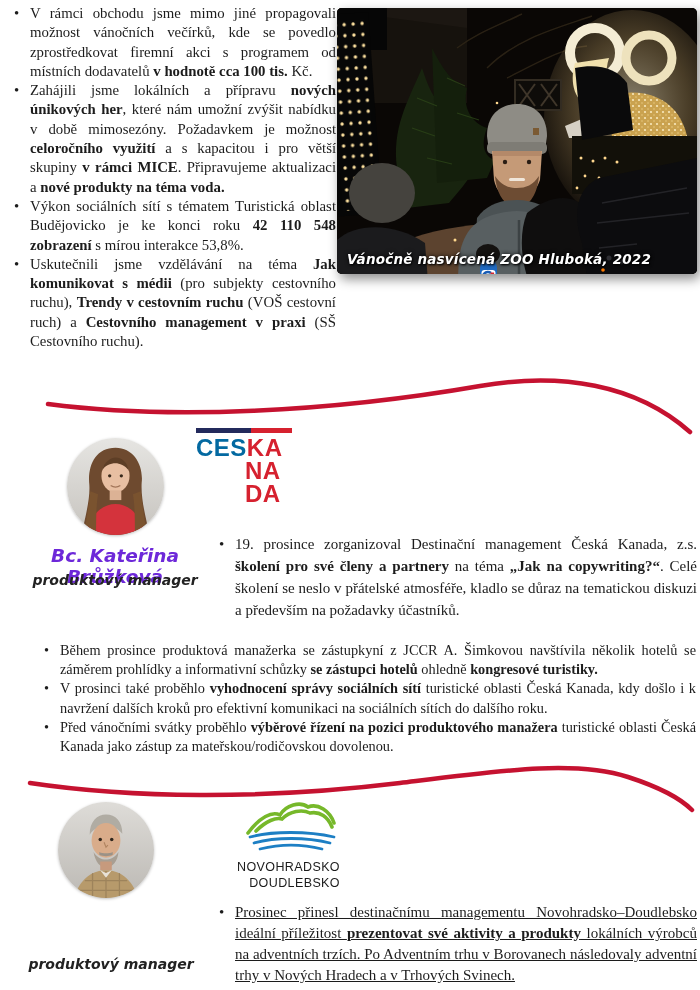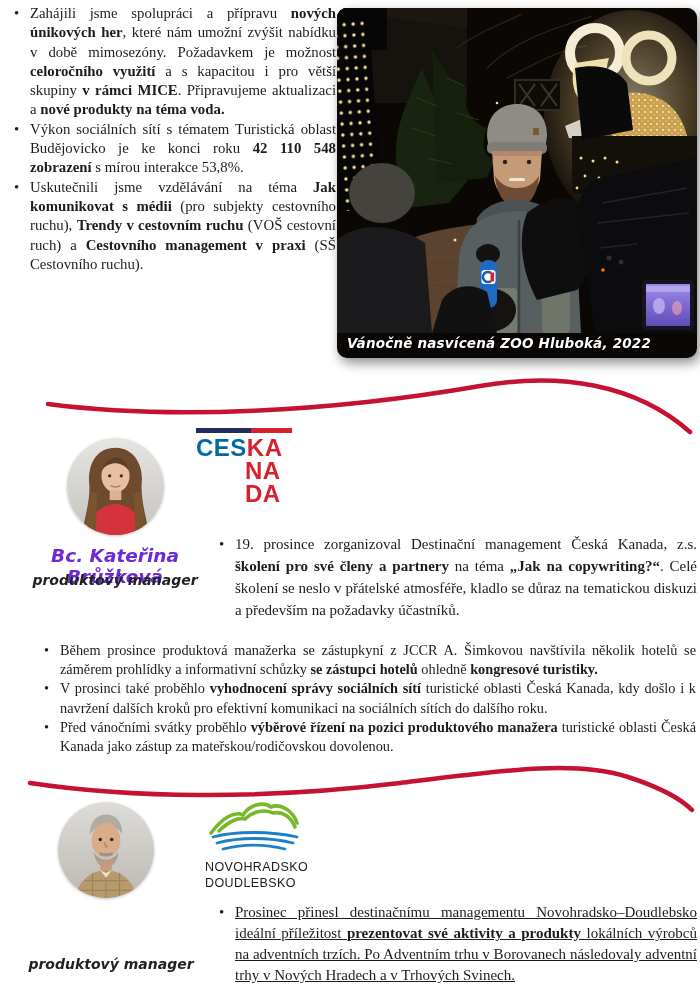--- a/index.html
+++ b/index.html
@@ -13,21 +13,21 @@
   ul.bul b{font-weight:700;}
 
   .top-bullets{left:8px;top:4px;width:328px;font-size:14.8px;line-height:19.3px;}
   .ck-intro{left:213px;top:533px;width:484px;font-size:15px;line-height:22px;}
   .ck-full{left:38px;top:641px;width:658px;font-size:14.3px;line-height:19.2px;}
   .ck-full li::before{left:2px;}
   .ck-full li{padding-left:19px;}
   .nd-intro{left:213px;top:902px;width:484px;font-size:15px;line-height:21px;text-decoration:underline;}
 
   
-  .photo{position:absolute;left:337px;top:8px;width:360px;height:350px;border-radius:10px;
+  .photo{position:absolute;left:337px;top:8px;width:360px;height:266px;border-radius:5px;
          overflow:hidden;box-shadow:3px 5px 12px rgba(0,0,0,.45);background:#0a0705;}
   .photo svg{display:block;}
   .photo-caption{position:absolute;left:10px;bottom:7px;color:#ffffff;
       font-family:"DejaVu Sans",sans-serif;font-style:italic;font-weight:700;font-size:13.5px;
       text-shadow:1px 1px 2px #000,0 0 4px #000;letter-spacing:.2px;}
 
   
   .divider{position:absolute;left:0;width:700px;pointer-events:none;}
   .divider1{top:370px;height:75px;}
   .divider2{top:750px;height:70px;}
@@ -51,31 +51,32 @@
       font-family:"Liberation Sans",sans-serif;font-weight:800;line-height:23px;font-size:24px;
       letter-spacing:.5px;}
   .ck-bar{display:flex;height:5px;margin-bottom:3px;}
   .ck-bar-navy{flex:0 0 57%;background:#232a5c;}
   .ck-bar-red{flex:1;background:#d6212f;}
   .ck-navy{color:#0369a1;}
   .ck-red{color:#d6212f;}
   .ck-indent{padding-left:49px;}
 
   
-  .nd-logo{position:absolute;left:205px;top:799px;width:135px;text-align:left;}
+  .nd-logo{position:absolute;left:205px;top:799px;width:135px;text-align:right;}
   .nd-text{font-family:"Liberation Sans",sans-serif;font-size:12.5px;line-height:16px;
       color:#1b1b1b;letter-spacing:.4px;font-weight:500;}
 </style>
 </head>
 <body>
 
 <div class="page">
 
   <ul class="bul top-bullets">
-    <li><span>Zahájili jsme spolupráci a přípravu </span><b>nových únikových her</b><span>, které nám umožní zvýšit nabídku v době mimosezóny. Požadavkem je možnost </span><b>celoročního využití</b><span> a s kapacitou i pro větší skupiny </span><b>v rámci MICE</b><span>. Připravujeme aktualizaci a </span><b>nové produkty na téma voda.</b></li>
+    <li><span>V rámci obchodu jsme mimo jiné propagovali možnost vánočních večírků, kde se povedlo zprostředkovat firemní akci s programem od místních dodavatelů </span><b>v hodnotě cca 100 tis.</b><span> Kč.</span></li>
+    <li><span>Zahájili jsme lokálních a přípravu </span><b>nových únikových her</b><span>, které nám umožní zvýšit nabídku v době mimosezóny. Požadavkem je možnost </span><b>celoročního využití</b><span> a s kapacitou i pro větší skupiny </span><b>v rámci MICE</b><span>. Připravujeme aktualizaci a </span><b>nové produkty na téma voda.</b></li>
     <li><span>Výkon sociálních sítí s tématem Turistická oblast Budějovicko je ke konci roku </span><b>42 110 548 zobrazení</b><span> s mírou interakce 53,8%.</span></li>
     <li><span>Uskutečnili jsme vzdělávání na téma </span><b>Jak komunikovat s médii</b><span> (pro subjekty cestovního ruchu), </span><b>Trendy v cestovním ruchu</b><span> (VOŠ cestovní ruch) a </span><b>Cestovního management v praxi</b><span> (SŠ Cestovního ruchu).</span></li>
   </ul>
 
   <figure class="photo" style="margin:0">
     <svg width="360" height="325" viewBox="0 0 360 325">
       <defs>
         <radialGradient id="glow" cx="50%" cy="45%" r="60%">
           <stop offset="0%" stop-color="#fff6d8" stop-opacity="0.95"></stop>
           <stop offset="55%" stop-color="#ecc77f" stop-opacity="0.5"></stop>

